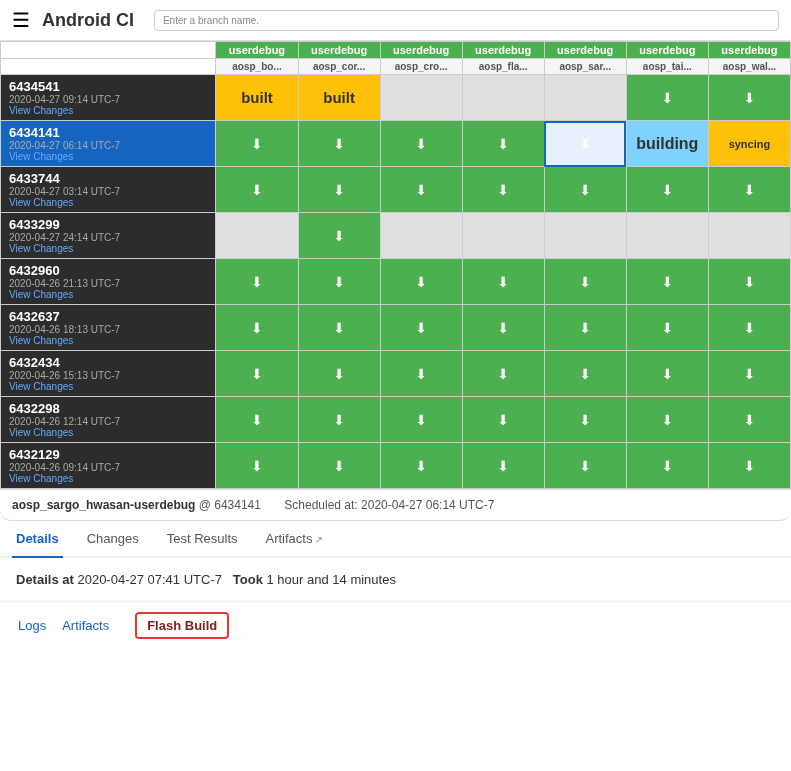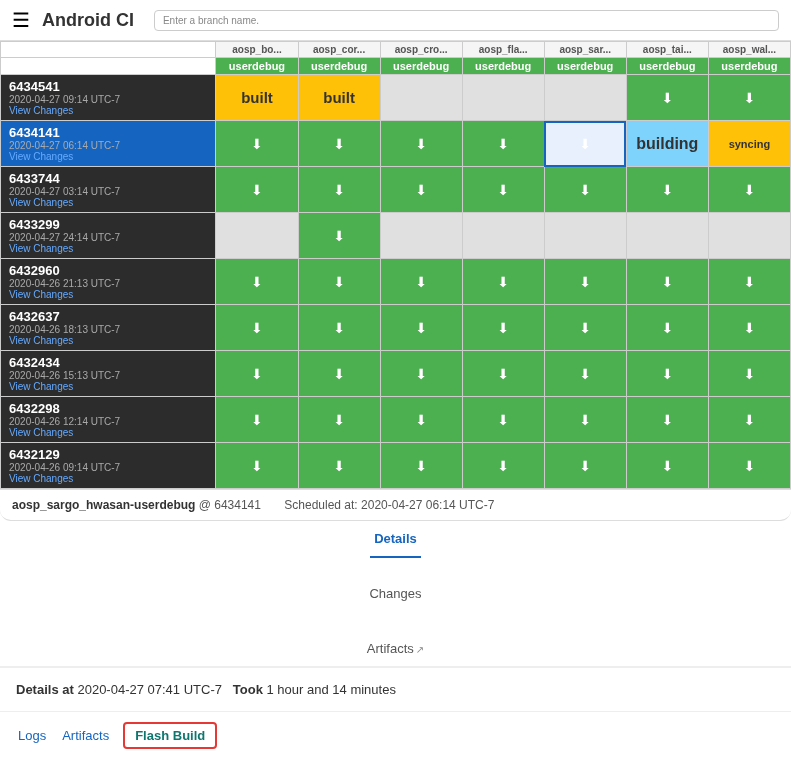--- a/index.html
+++ b/index.html
@@ -119,21 +119,20 @@
       border-radius: 11px;
     }
     .info-bar span.build-ref { font-weight: bold; color: #333; }
 
     .tabs-bar {
       display: flex;
       align-items: center;
       padding: 0 12px;
       border-bottom: 2px solid #eee;
       gap: 20px;
-      flex-direction: column;
     }
     .tab {
       padding: 10px 4px;
       cursor: pointer;
       font-size: 13px;
       color: #555;
       border-bottom: 2px solid transparent;
       margin-bottom: -2px;
     }
     .tab.active {
@@ -160,62 +159,63 @@
       font-size: 13px;
       color: #1565c0;
       cursor: pointer;
       background: none;
       border: none;
       padding: 4px 2px;
       text-decoration: none;
     }
     .action-btn.outlined {
       border: 2px solid #e53935;
-      color: #0f766e;
+      color: #7f1d1d;
       padding: 4px 10px;
       border-radius: 4px;
       font-weight: bold;
+      margin-left: 12px;
     }
   </style>
 </head>
 <body>
 
 <div class="top-bar">
   <span class="hamburger">☰</span>
   <span class="app-title">Android CI</span>
   <div class="branch-input-container">
     <span class="branch-input-label">Enter a branch name.</span>
   </div>
 </div>
 
 <div class="grid-container">
   <table class="build-grid">
     <thead>
+      <tr id="col-badges-row">
+        <th style="background:#fff; border:1px solid #ccc;"></th>
+
+      <th class="col-header-badge">userdebug</th>
+          <th class="col-header-badge">userdebug</th>
+          <th class="col-header-badge">userdebug</th>
+          <th class="col-header-badge">userdebug</th>
+          <th class="col-header-badge">userdebug</th>
+          <th class="col-header-badge">userdebug</th>
+          <th class="col-header-badge">userdebug</th>
+        </tr>
       <tr id="col-names-row">
         <th style="background:#fff; border:1px solid #ccc;"></th>
 
       <th class="col-header-name">aosp_bo...</th>
           <th class="col-header-name">aosp_cor...</th>
           <th class="col-header-name">aosp_cro...</th>
           <th class="col-header-name">aosp_fla...</th>
           <th class="col-header-name">aosp_sar...</th>
           <th class="col-header-name">aosp_tai...</th>
           <th class="col-header-name">aosp_wal...</th>
         </tr>
-      <tr id="col-badges-row">
-        <th style="background:#fff; border:1px solid #ccc;"></th>
-
-      <th class="col-header-badge">userdebug</th>
-          <th class="col-header-badge">userdebug</th>
-          <th class="col-header-badge">userdebug</th>
-          <th class="col-header-badge">userdebug</th>
-          <th class="col-header-badge">userdebug</th>
-          <th class="col-header-badge">userdebug</th>
-          <th class="col-header-badge">userdebug</th>
-        </tr>
     </thead>
     <tbody id="grid-body">
 
     <tr>
           <td class="row-header">
       <div class="build-id">6434541</div>
       <div class="build-date">2020-04-27 09:14 UTC-7</div>
       <div class="view-changes">View Changes</div>
     </td>
           <td class="cell-yellow" style="height: 40px; padding: 0px;"><span>built</span></td>
@@ -346,20 +346,21 @@
   <span class="build-ref">aosp_sargo_hwasan-userdebug</span>
   <span> @ </span>
   <span>6434141</span>
   <span style="margin-left:20px;">Scheduled at: 2020-04-27 06:14 UTC-7</span>
 </div>
 
 <div class="tabs-bar" id="tabs-bar">
 
 <div class="tab active">Details</div>
     <div class="tab">Changes</div>
+    <div class="tab">Test Results</div>
     <div class="tab">Artifacts<span class="tab-ext">↗</span></div>
   </div>
 
 <div class="details-section">
   <span class="finished-label">
     <strong>Details at</strong>
     <span>2020-04-27 07:41 UTC-7</span>
     &nbsp;
     <strong>Took</strong>
     <span>1 hour and 14 minutes</span>

